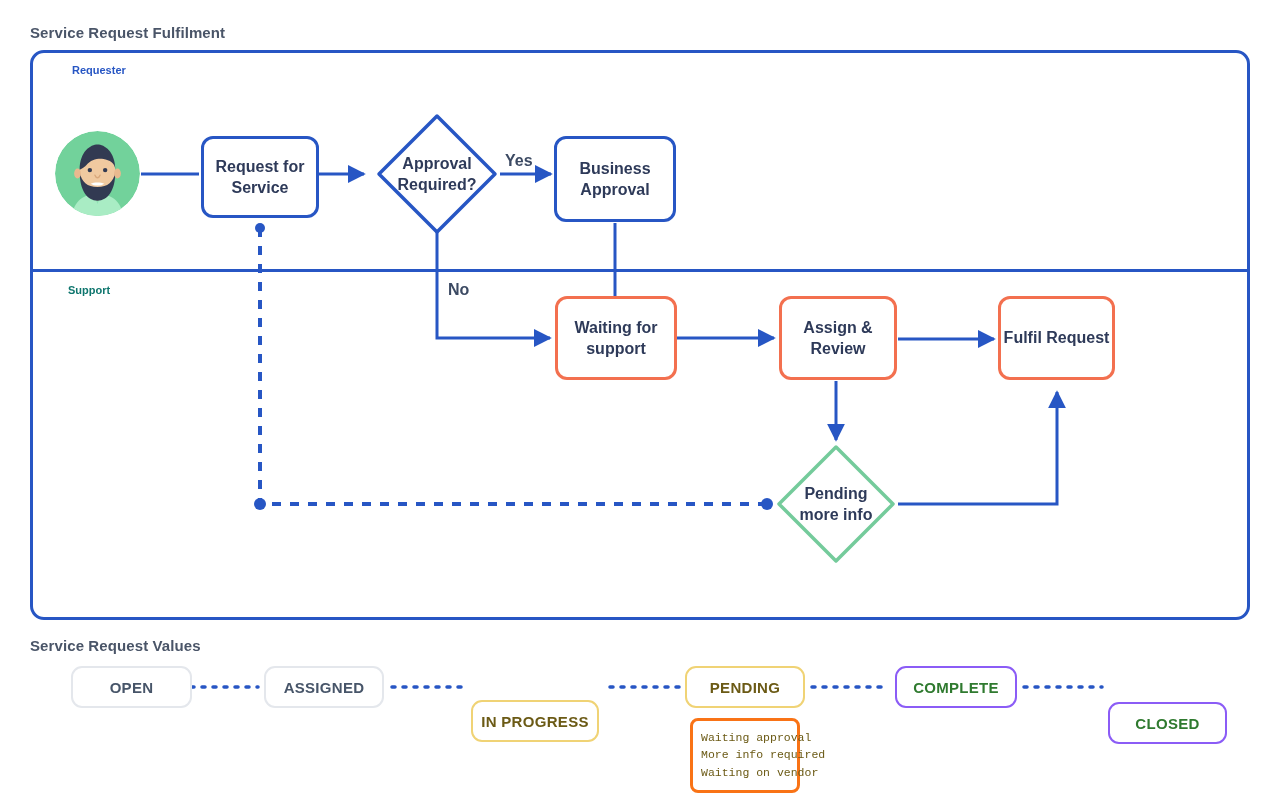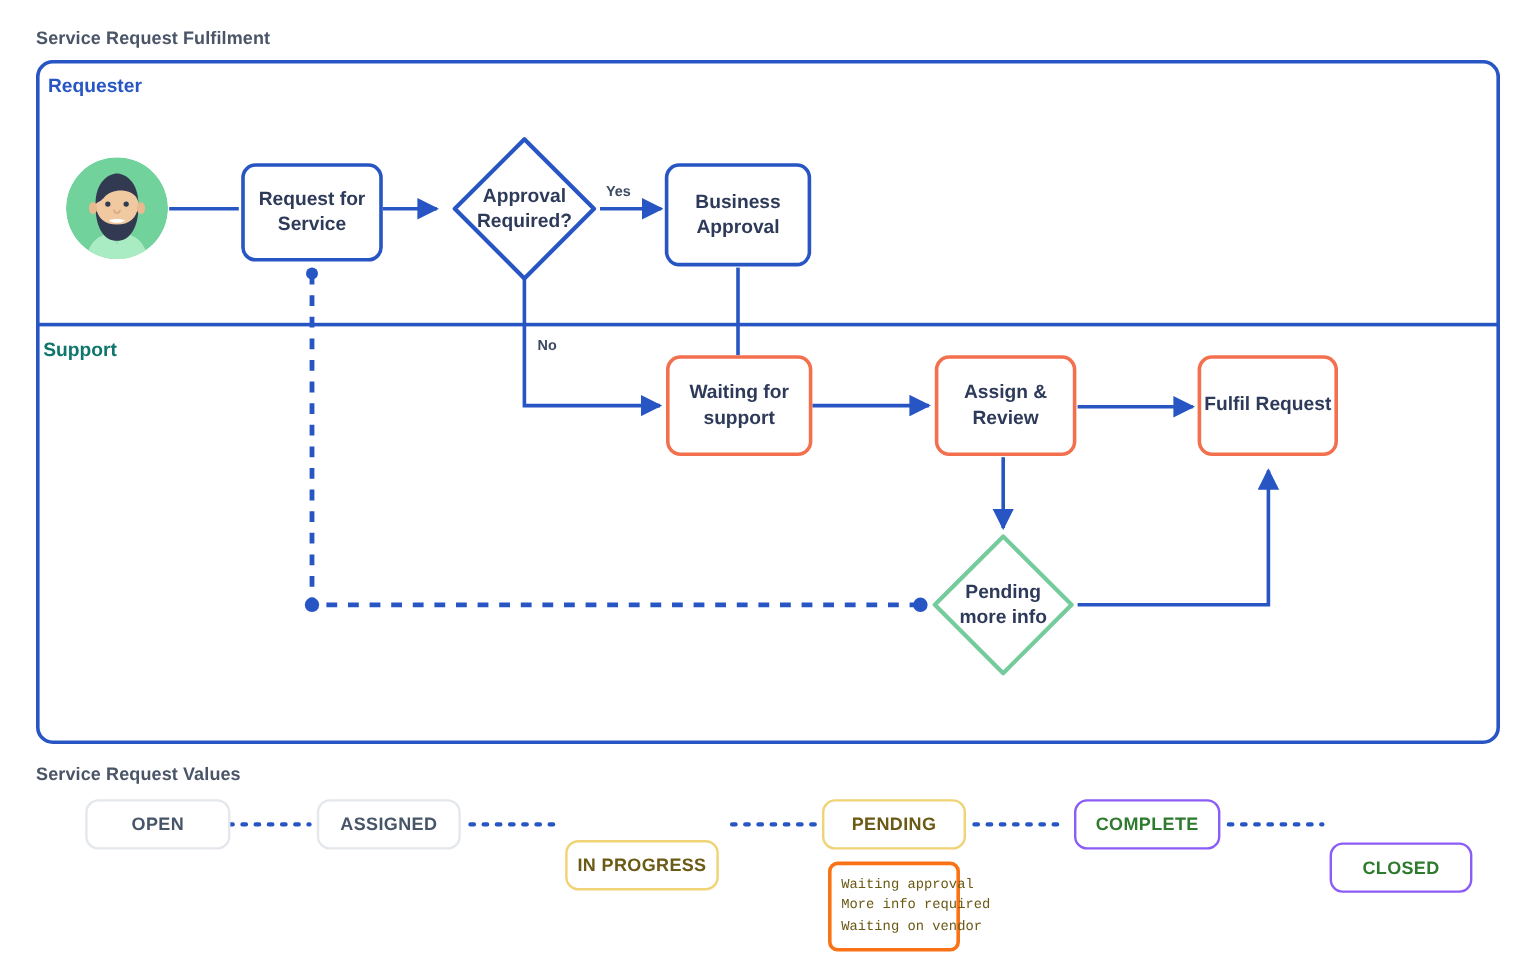--- a/index.html
+++ b/index.html
@@ -42,23 +42,24 @@
   #lane-divider {
     position: absolute;
     left: 30px;
     top: 269px;
     width: 1220px;
     height: 0;
     border-top: 3px solid #2756c4;
   }
   .lane-label {
     position: absolute;
-    font-size: 16px;
+    font-size: 11px;
     font-weight: bold;
     white-space: nowrap;
+    margin-left: 32px;
   }
   #lane-label-requester { left: 40px; top: 64px; color: #2756c4; }
   #lane-label-support   { left: 36px; top: 284px; color: #0f766e; }
 
   
   #connectors {
     position: absolute;
     left: 0; top: 0;
     width: 1280px; height: 800px;
     pointer-events: none;
@@ -101,21 +102,21 @@
     text-align: center;
     font-size: 16px;
     font-weight: 600;
     line-height: 1.34;
     color: #2e3a59;
   }
 
   
   .edge-label {
     position: absolute;
-    font-size: 12px;
+    font-size: 16px;
     font-weight: bold;
     color: #3c4a63;
     white-space: nowrap;
   }
   #edge-label-yes { left: 505px; top: 152px; }
   #edge-label-no  { left: 448px; top: 281px; }
 
   
   #avatar {
     position: absolute;

